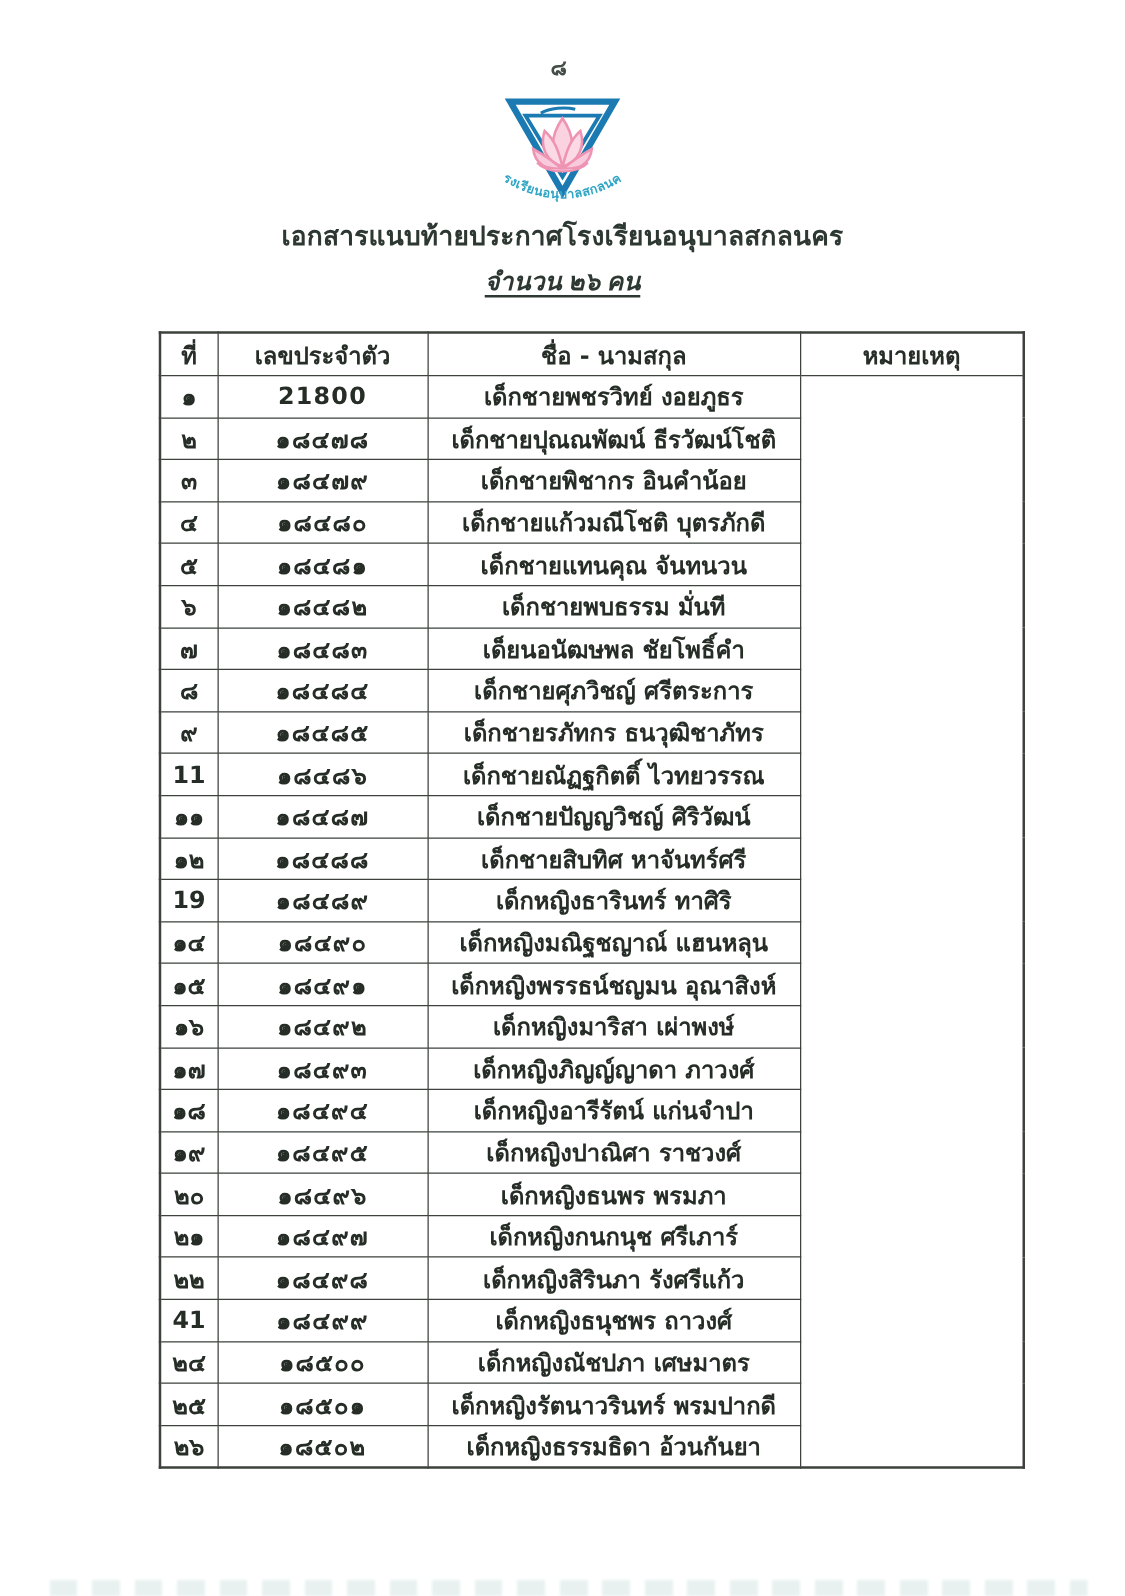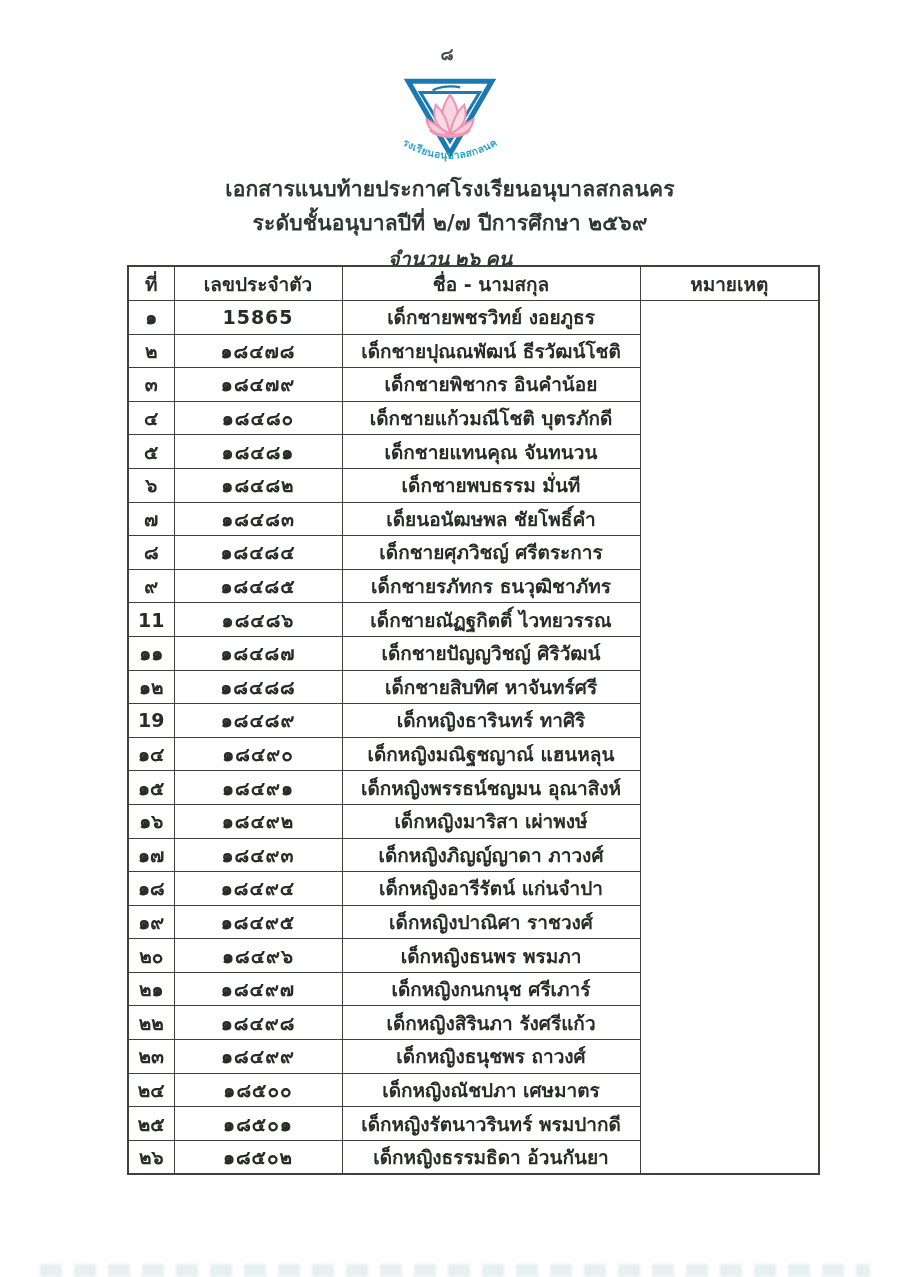--- a/index.html
+++ b/index.html
@@ -125,21 +125,20 @@
         </defs>
         <text font-size="10" font-weight="700" fill="#2fa6c6" letter-spacing="0.3">
           <textPath href="#arcPath" startOffset="50%" text-anchor="middle">โรงเรียนอนุบาลสกลนคร</textPath>
         </text>
       </g>
     </svg>
   </div>
 
   <div class="title-block">
     <div class="title-line">เอกสารแนบท้ายประกาศโรงเรียนอนุบาลสกลนคร</div>
-    <div class="title-line">ระดับชั้นอนุบาลปีที่ ๒/๗ ปีการศึกษา ๒๕๖๙</div>
     <div><span class="title-line-3">จำนวน ๒๖ คน</span></div>
   </div>
 
   <table class="students">
     <colgroup>
       <col class="c-no">
         <col class="c-id">
         <col class="c-name">
         <col class="c-remarks">
     </colgroup>
@@ -147,21 +146,21 @@
       <tr>
         <th>ที่</th>
         <th>เลขประจำตัว</th>
         <th>ชื่อ - นามสกุล</th>
         <th>หมายเหตุ</th>
       </tr>
     </thead>
     <tbody>
         <tr>
           <td class="col-no">๑</td>
-          <td class="col-id">15865</td>
+          <td class="col-id">21800</td>
           <td class="col-name">เด็กชายพชรวิทย์ งอยภูธร</td>
           <td class="col-remarks" rowspan="26"></td>
         </tr>
         <tr>
           <td class="col-no">๒</td>
           <td class="col-id">๑๘๔๗๘</td>
           <td class="col-name">เด็กชายปุณณพัฒน์ ธีรวัฒน์โชติ</td>
         </tr>
         <tr>
           <td class="col-no">๓</td>
@@ -257,21 +256,21 @@
           <td class="col-no">๒๑</td>
           <td class="col-id">๑๘๔๙๗</td>
           <td class="col-name">เด็กหญิงกนกนุช ศรีเภาร์</td>
         </tr>
         <tr>
           <td class="col-no">๒๒</td>
           <td class="col-id">๑๘๔๙๘</td>
           <td class="col-name">เด็กหญิงสิรินภา รังศรีแก้ว</td>
         </tr>
         <tr>
-          <td class="col-no">๒๓</td>
+          <td class="col-no">41</td>
           <td class="col-id">๑๘๔๙๙</td>
           <td class="col-name">เด็กหญิงธนุชพร ถาวงศ์</td>
         </tr>
         <tr>
           <td class="col-no">๒๔</td>
           <td class="col-id">๑๘๕๐๐</td>
           <td class="col-name">เด็กหญิงณัชปภา เศษมาตร</td>
         </tr>
         <tr>
           <td class="col-no">๒๕</td>

